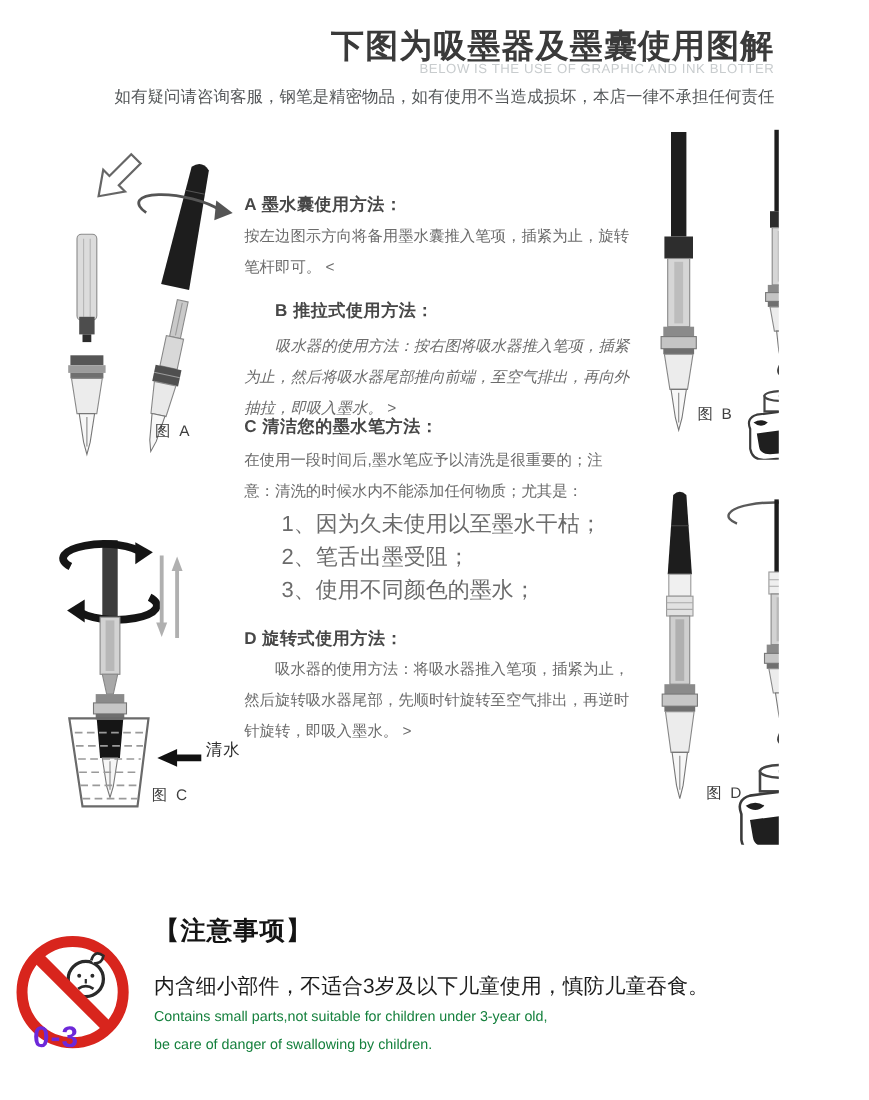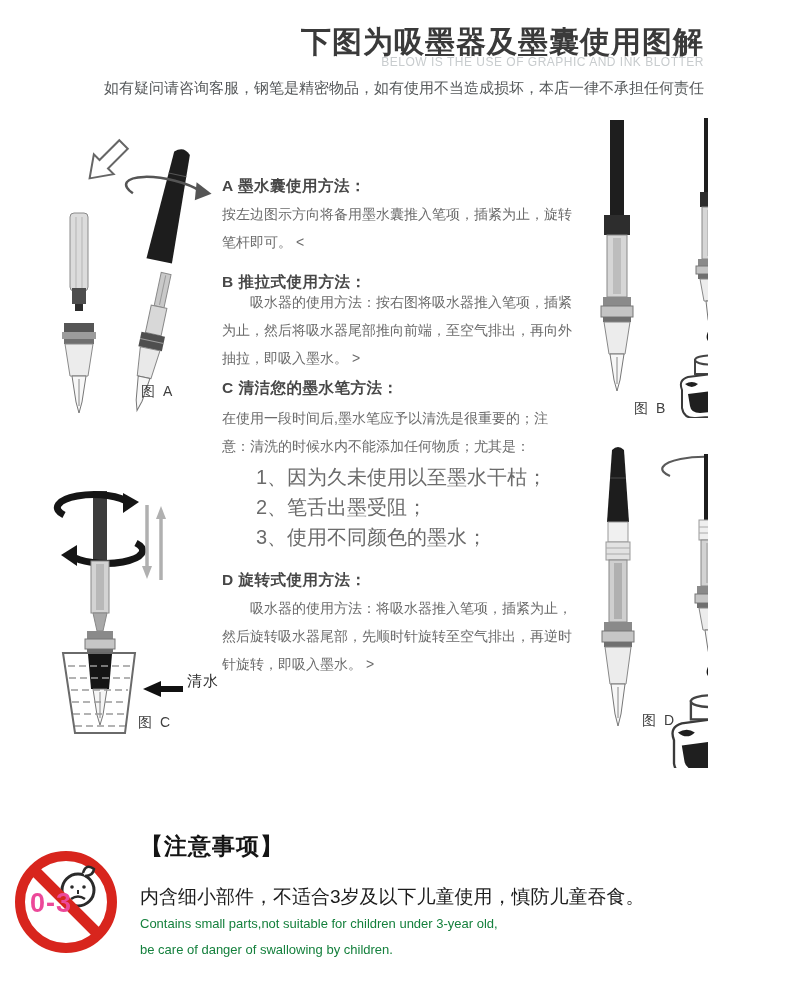--- a/index.html
+++ b/index.html
@@ -23,21 +23,21 @@
   .clist li{font-size:20px;line-height:27px;color:#6b6b6b;margin-bottom:3px;}
 
   
   .figlab{font-size:14px;color:#3f3f3f;letter-spacing:2px;}
   .waterlab{font-size:15px;color:#2e2e2e;letter-spacing:1px;}
 
   
   .warn-h{left:140px;top:831px;font-size:23px;font-weight:bold;color:#141414;letter-spacing:1px;}
   .warn-cn{left:140px;top:884px;font-size:19px;color:#1c1c1c;}
   .warn-en{left:140px;font-size:13px;color:#15803d;}
-  .sign-text{left:30px;top:888px;font-size:27px;font-weight:bold;color:#ec4899;letter-spacing:1px;}
+  .sign-text{left:30px;top:928px;font-size:27px;font-weight:bold;color:#6d28d9;letter-spacing:1px;}
 
   svg{display:block;}
 </style>
 </head>
 <body>
 
 <div id="canvas">
 
   <div class="abs title">下图为吸墨器及墨囊使用图解</div>
   <div class="abs subtitle">BELOW IS THE USE OF GRAPHIC AND INK BLOTTER</div>
@@ -128,21 +128,21 @@
 
       <g transform="translate(150,268)">
         <rect x="-17" y="-16" width="30" height="14" fill="#ffffff" stroke="#444" stroke-width="2"></rect>
         <ellipse cx="-2" cy="-16" rx="15" ry="4.5" fill="#ffffff" stroke="#444" stroke-width="2"></ellipse>
         <path d="M-30,14 Q-34,4 -24,1 L22,-5 Q32,-6 34,3 L38,26 Q40,36 28,38 L-16,42 Q-28,43 -30,32 Z" fill="#ffffff" stroke="#3a3a3a" stroke-width="2"></path>
         <path d="M-24,18 L30,11 L32,26 Q32,33 24,34 L-12,37 Q-21,37 -22,30 Z" fill="#1f1f1f"></path>
         <path d="M-27,8 Q-20,4 -14,8 Q-20,14 -27,8 Z" fill="#1f1f1f"></path>
       </g>
     </svg>
   </div>
-  <span class="abs figlab" style="left:634px;top:400px;text-align:center;">图 B</span>
+  <span class="abs figlab" style="left:634px;top:368px;text-align:center;">图 B</span>
 
   <div class="abs" style="left:35px;top:485px;">
     <svg width="215" height="265" viewBox="0 0 215 265">
 
       <rect x="58" y="6" width="14" height="70" fill="#3c3c3c"></rect>
 
       <g>
         <path d="M29,30 A37,13 0 1 1 94,18" fill="none" stroke="#151515" stroke-width="7"></path>
         <path d="M88,8 L104,17 L88,28 Z" fill="#151515"></path>
         <path d="M101,58 A37,13 0 1 1 36,70" fill="none" stroke="#151515" stroke-width="7"></path>
@@ -244,22 +244,22 @@
         <path d="M-24,18 L30,11 L32,26 Q32,33 24,34 L-12,37 Q-21,37 -22,30 Z" fill="#1f1f1f"></path>
         <path d="M-27,8 Q-20,4 -14,8 Q-20,14 -27,8 Z" fill="#1f1f1f"></path>
       </g>
     </svg>
   </div>
   <span class="abs figlab" style="left:642px;top:712px;">图 D</span>
 
   <div class="abs col sec-h" style="top:176px;">A 墨水囊使用方法：</div>
   <div class="abs col sec-b" style="top:200px;">按左边图示方向将备用墨水囊推入笔项，插紧为止，旋转笔杆即可。 &lt;</div>
 
-  <div class="abs col sec-h" style="top:272px;">B 推拉式使用方法：</div>
-  <div class="abs col sec-b indent" style="top:288px;">吸水器的使用方法：按右图将吸水器推入笔项，插紧为止，然后将吸水器尾部推向前端，至空气排出，再向外抽拉，即吸入墨水。 &gt;</div>
+  <div class="abs col sec-h" style="top:272px;margin-left:28px;">B 推拉式使用方法：</div>
+  <div class="abs col sec-b indent" style="top:300px;font-style:italic;">吸水器的使用方法：按右图将吸水器推入笔项，插紧为止，然后将吸水器尾部推向前端，至空气排出，再向外抽拉，即吸入墨水。 &gt;</div>
 
   <div class="abs col sec-h" style="top:378px;">C 清洁您的墨水笔方法：</div>
   <div class="abs col sec-b" style="top:404px;">在使用一段时间后,墨水笔应予以清洗是很重要的；注意：清洗的时候水内不能添加任何物质；尤其是：</div>
   <ul class="abs col clist" style="top:464px;">
     <li>1、因为久未使用以至墨水干枯；</li>
     <li>2、笔舌出墨受阻；</li>
     <li>3、使用不同颜色的墨水；</li>
   </ul>
 
   <div class="abs col sec-h" style="top:570px;">D 旋转式使用方法：</div>

